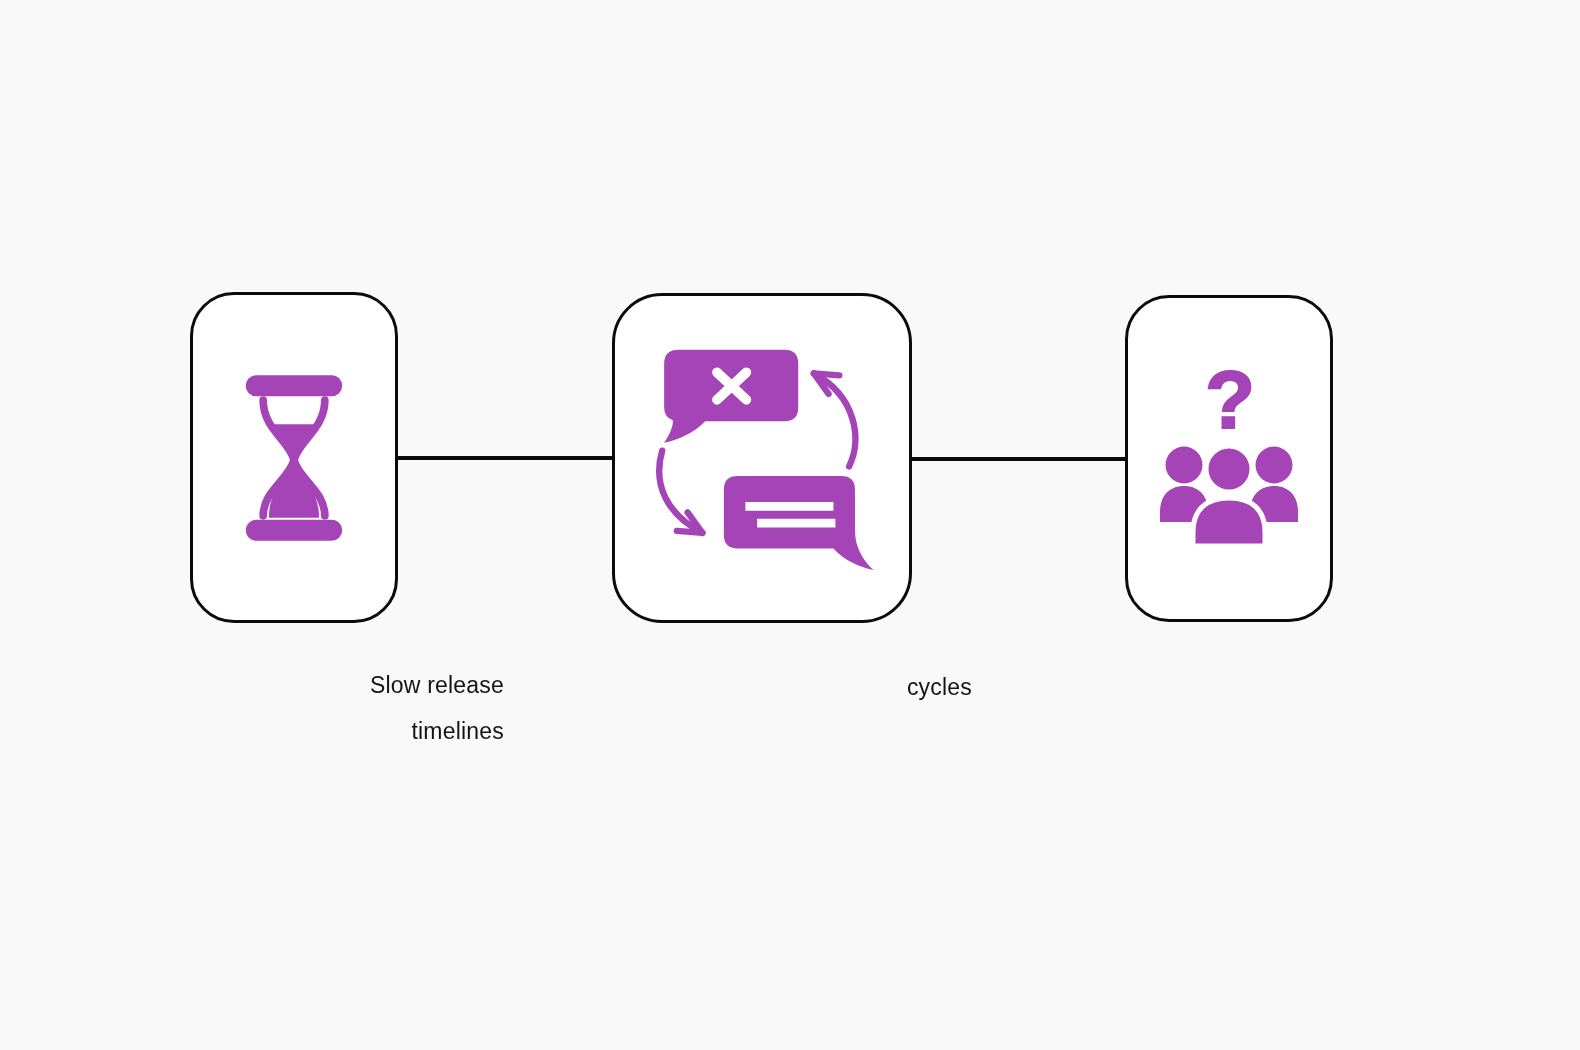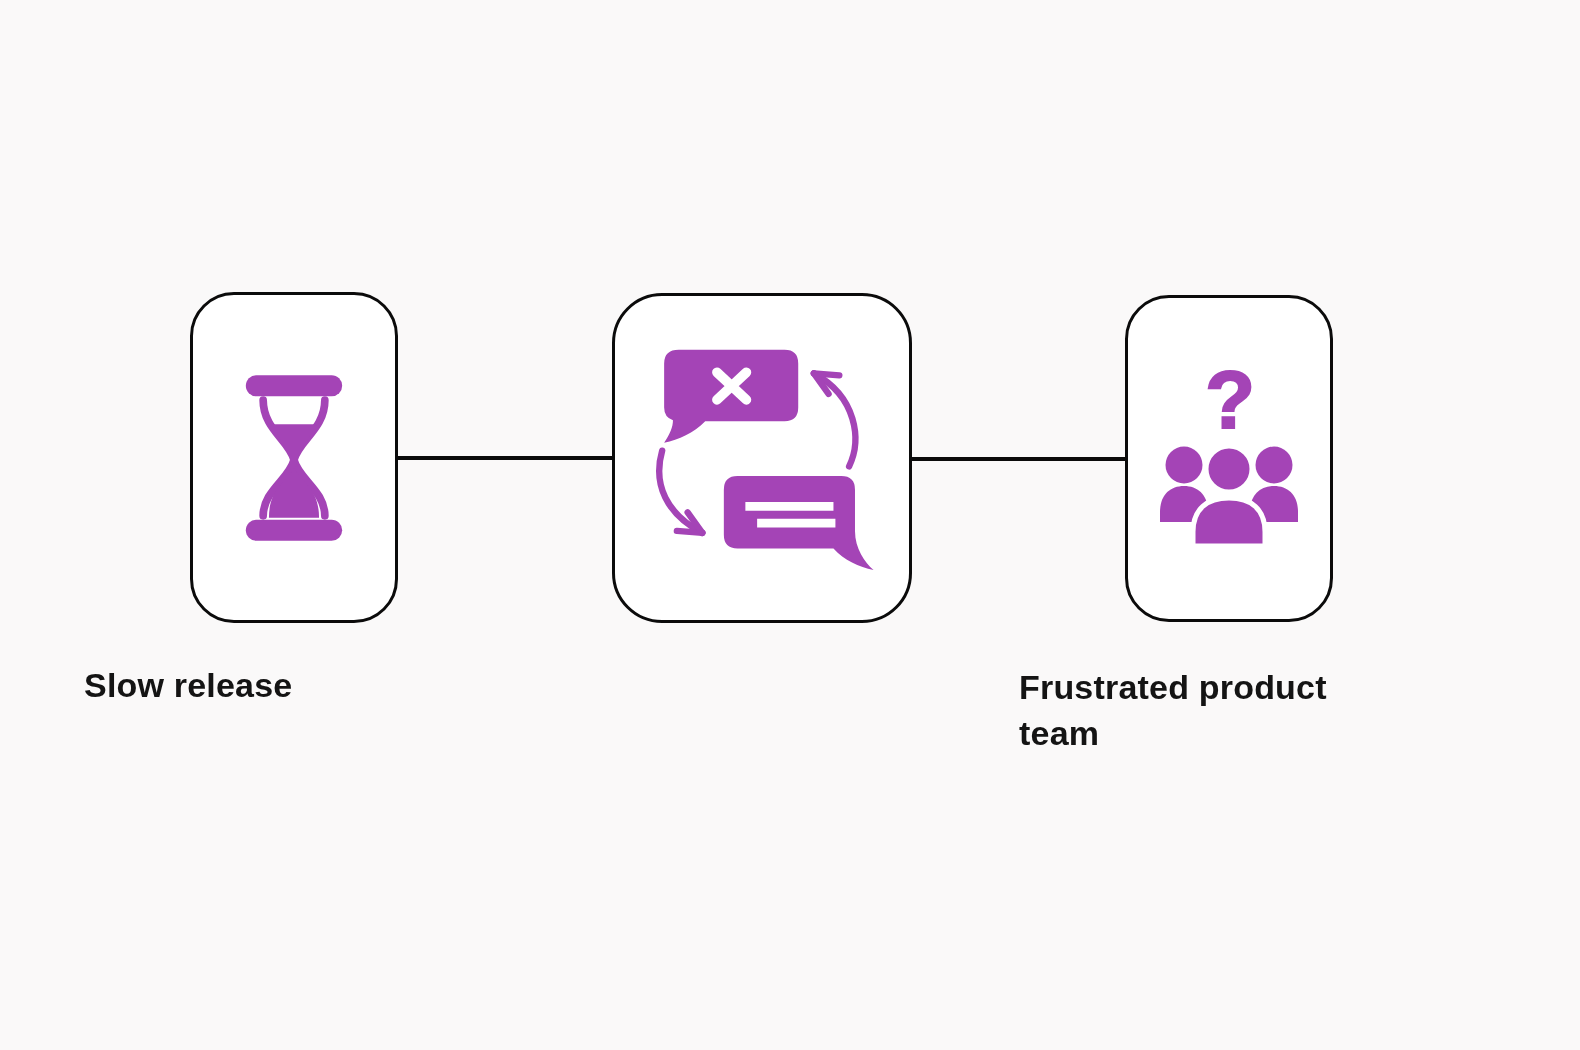--- a/index.html
+++ b/index.html
@@ -38,23 +38,23 @@
     justify-content:center;
     z-index:2;
   }
   .card-1{left:190px;top:292px;width:208px;height:331px;border-radius:44px;}
   .card-2{left:612px;top:293px;width:300px;height:330px;border-radius:50px;}
   .card-3{left:1125px;top:295px;width:208px;height:327px;border-radius:44px;}
   .card-3 svg{margin-top:-14px;}
   .label{
     position:absolute;
     width:420px;
-    text-align:left;
-    font-weight:700;
-    font-size:34px;
+    text-align:right;
+    font-weight:400;
+    font-size:23px;
     line-height:46px;
     color:var(--text);
     letter-spacing:0.2px;
     z-index:2;
   }
   .label-1{left:84px;top:662px;}
   .label-2{left:552px;top:664px;}
   .label-3{left:1019px;top:664px;}
   svg{display:block;}
 </style>
@@ -107,21 +107,19 @@
       <circle cx="120" cy="113" r="18.5" fill="var(--accent)"></circle>
       <path d="M96,170 V160 C96,143 106,134 120,134 C134,134 144,143 144,160 V170 Z" fill="var(--accent)"></path>
 
       <circle cx="75" cy="117" r="23" fill="var(--accent)" stroke="#FFFFFF" stroke-width="5"></circle>
       <path d="M39,194 V180 C39,157 53,146 75,146 C97,146 111,157 111,180 V194 Z" fill="var(--accent)" stroke="#FFFFFF" stroke-width="5"></path>
     </svg>
   </section>
 
   <div class="label label-1">
     <div>Slow release</div>
+    <div>timelines</div>
   </div>
   <div class="label label-2">
-  </div>
-  <div class="label label-3">
-    <div>Frustrated product</div>
-    <div>team</div>
+    <div>cycles</div>
   </div>
 
 </div>
 
 </body></html>

